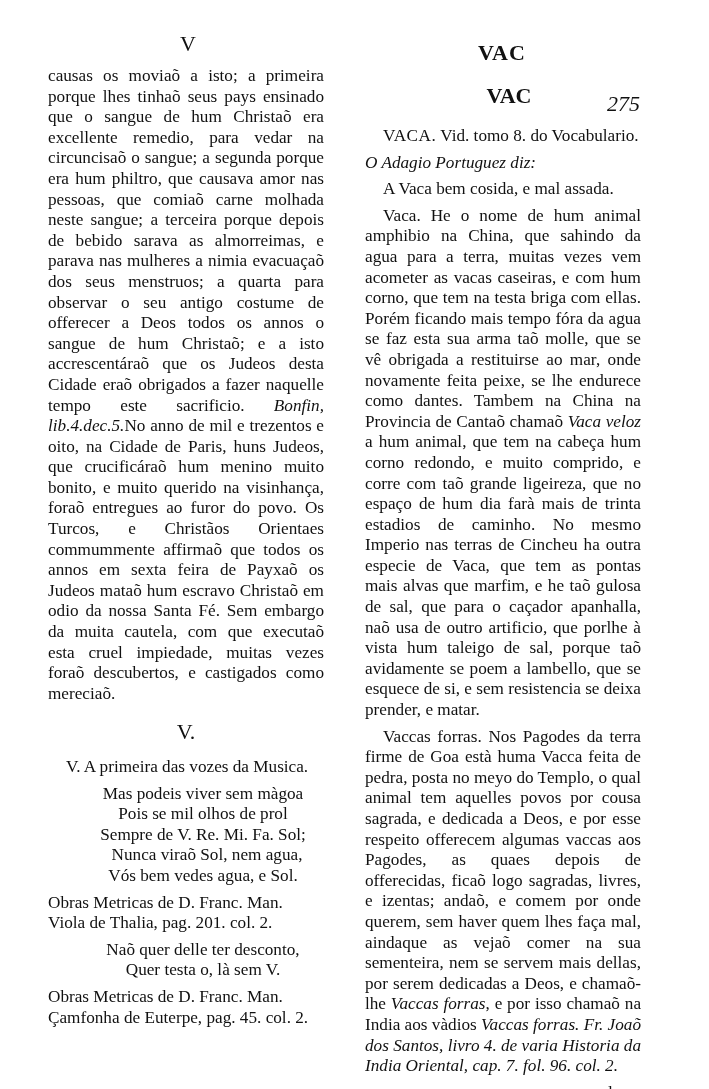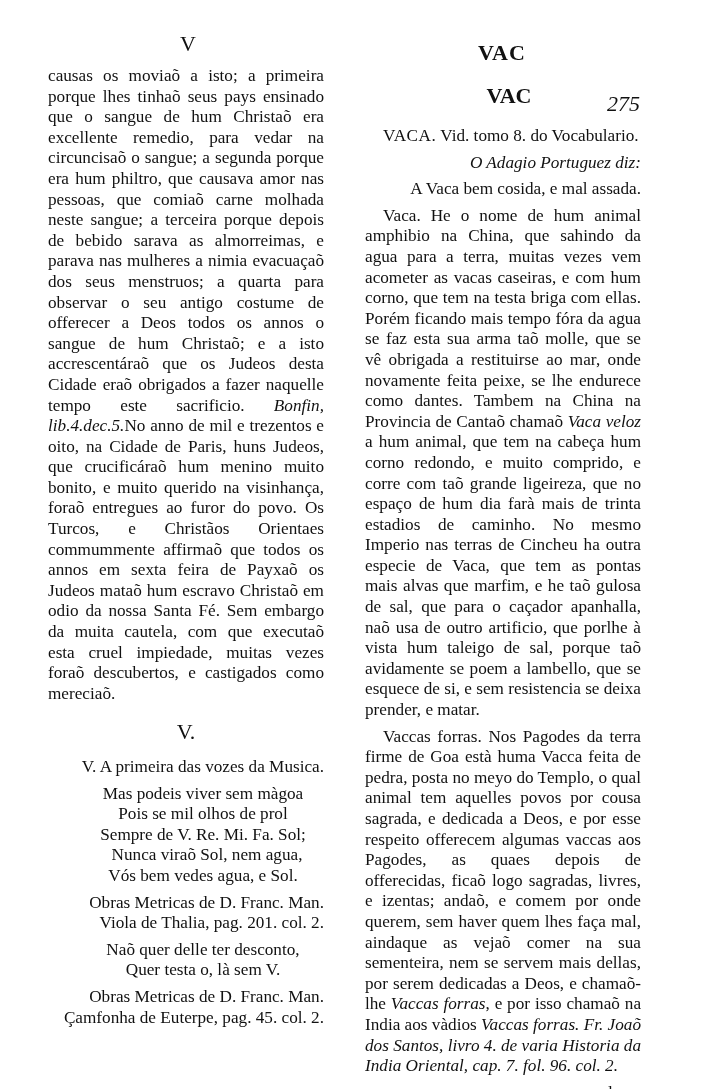--- a/index.html
+++ b/index.html
@@ -31,22 +31,22 @@
   .col p { margin: 6px; }
   .indent { text-indent: 18px; }
   .section-head { text-align: center; font-size: 22px; margin: 18px 0 14px 0 !important; }
   .section-head-right { text-align: center; font-size: 22px; font-weight: bold; }
   .verse { padding-left: 34px; text-align: center; }
   .verse-line { display: block; }
   .verse-line.in { padding-left: 8px; }
   .it { font-style: italic; }
   .sc { font-variant: small-caps; letter-spacing: 0.5px; }
   .right-align { text-align: right; text-decoration: underline; }
-  .center { text-align: right; }
-  .left-plain { text-align: right; }
+  .center { text-align: left; }
+  .left-plain { text-align: left; }
 </style>
 </head>
 <body>
 
 <div class="page">
 
   <div class="running-head-left">V</div>
   <div class="running-head-right">VAC</div>
   <div class="page-number">275</div>
 

